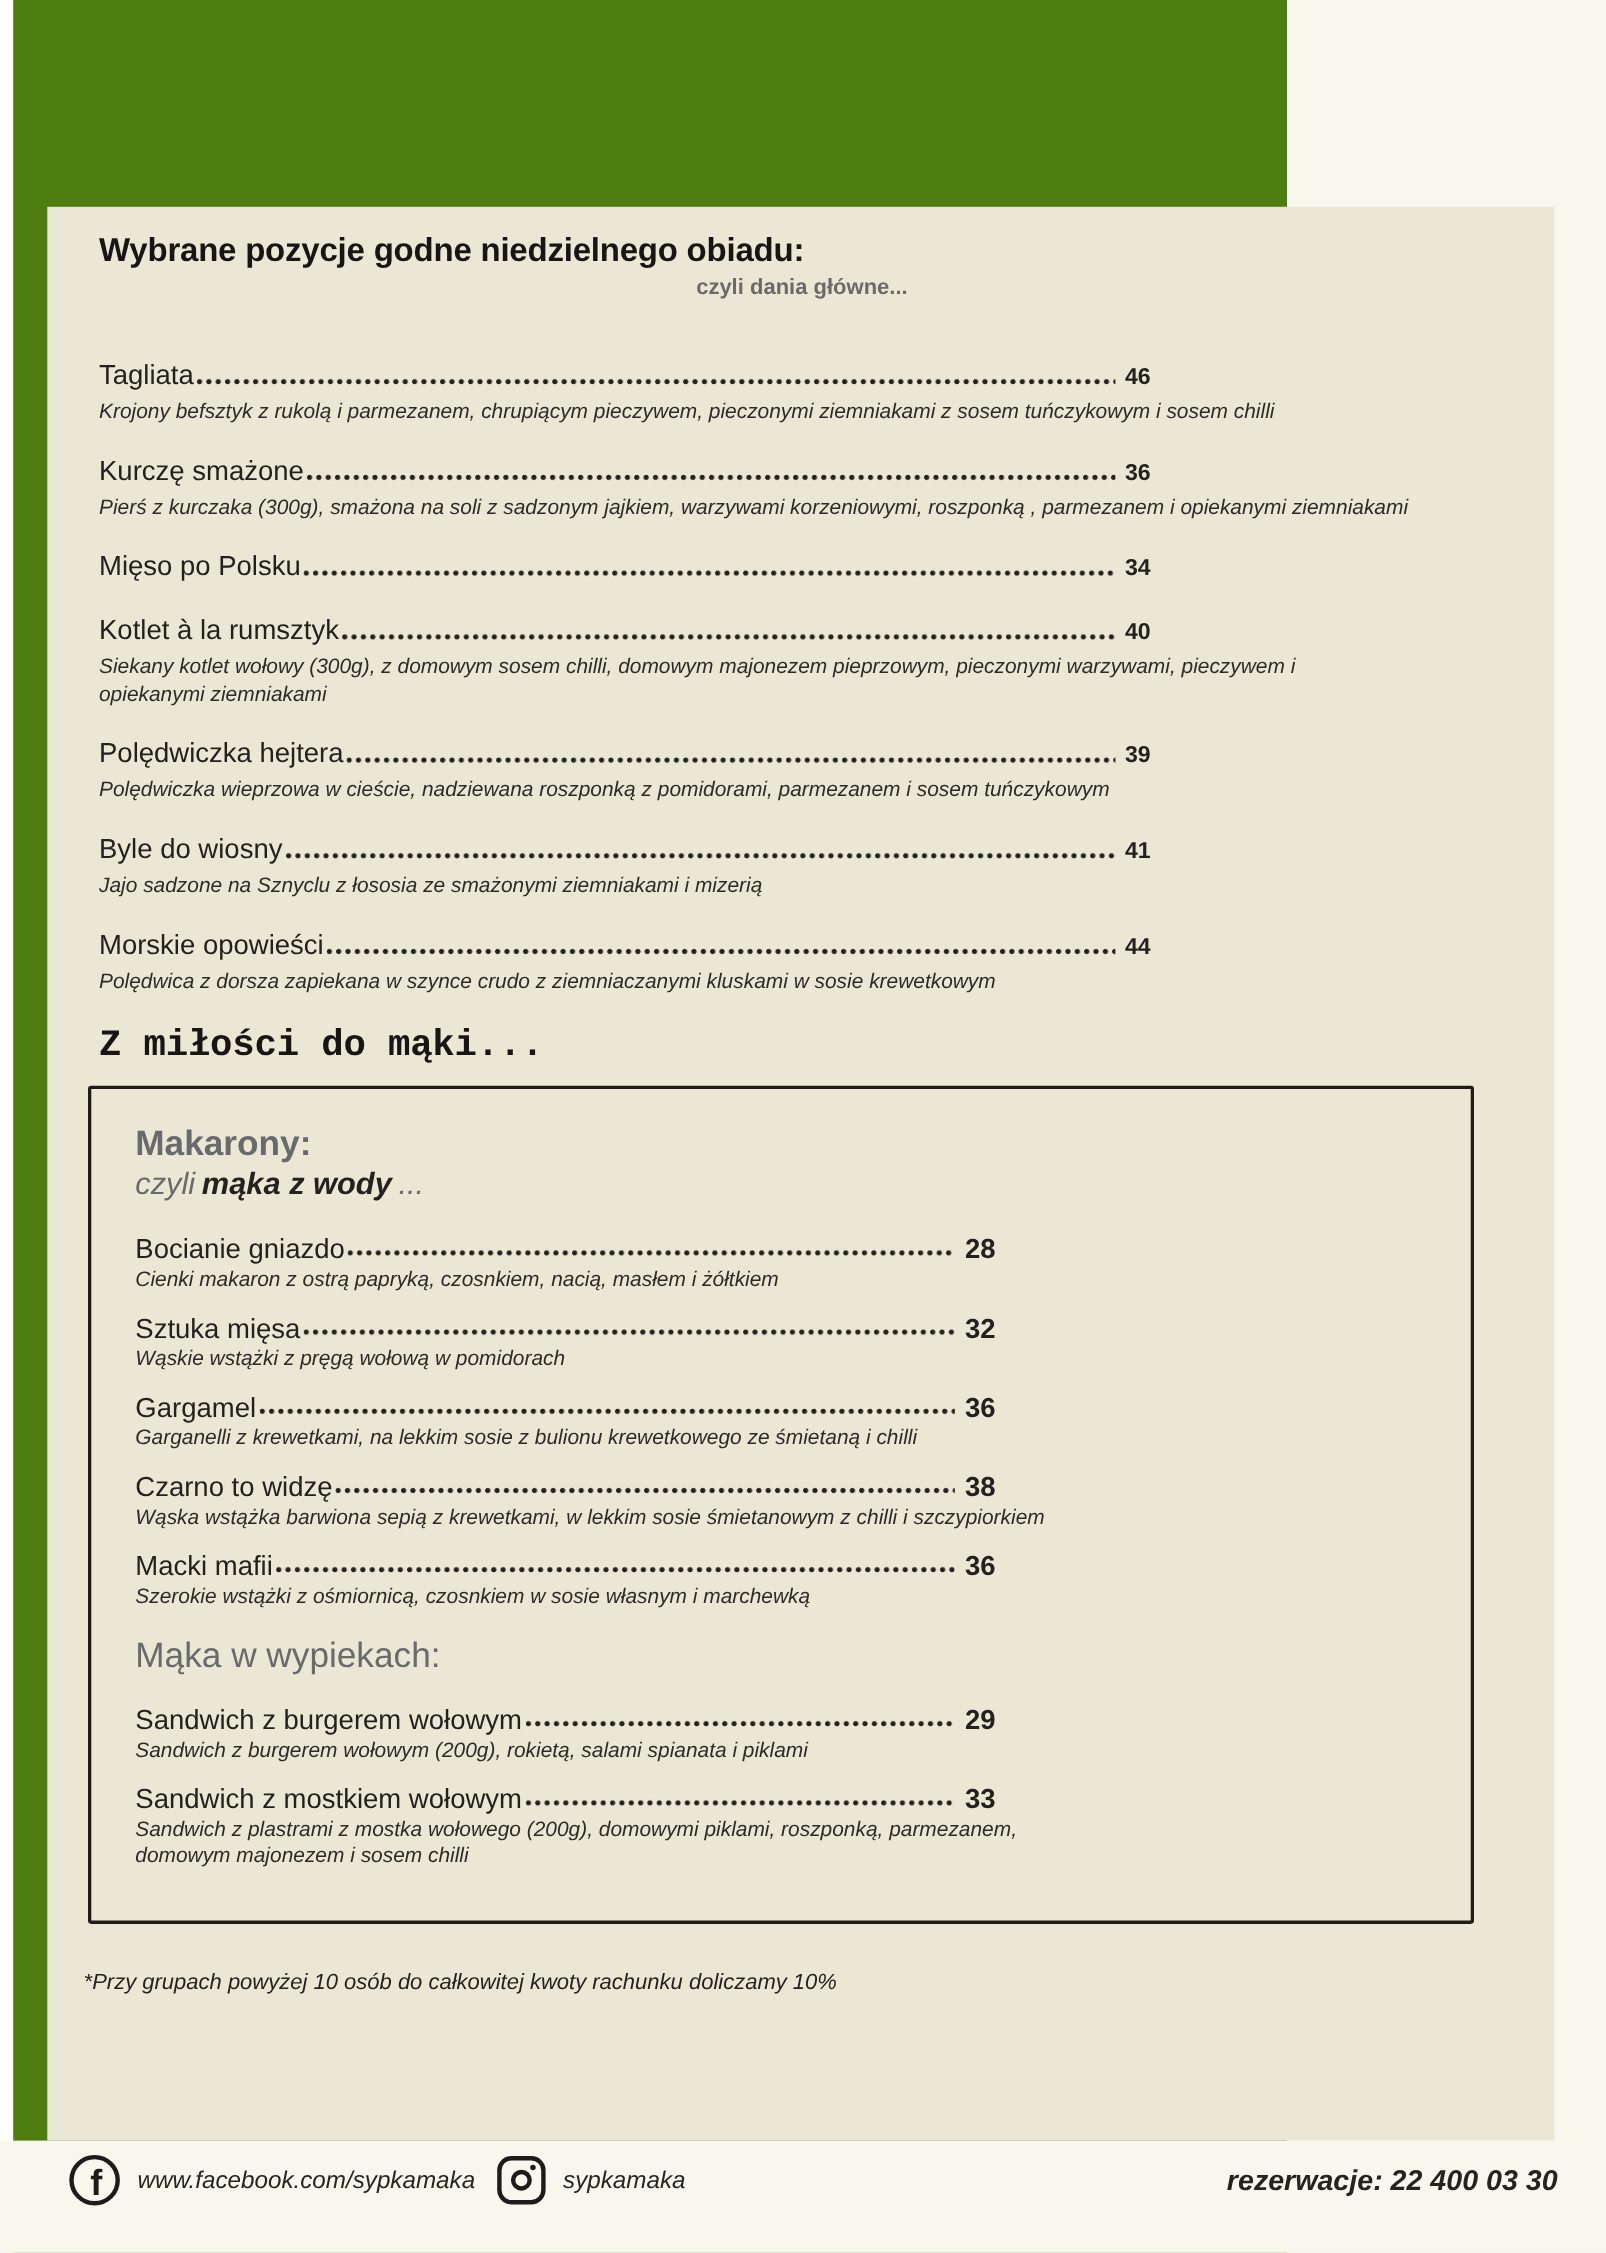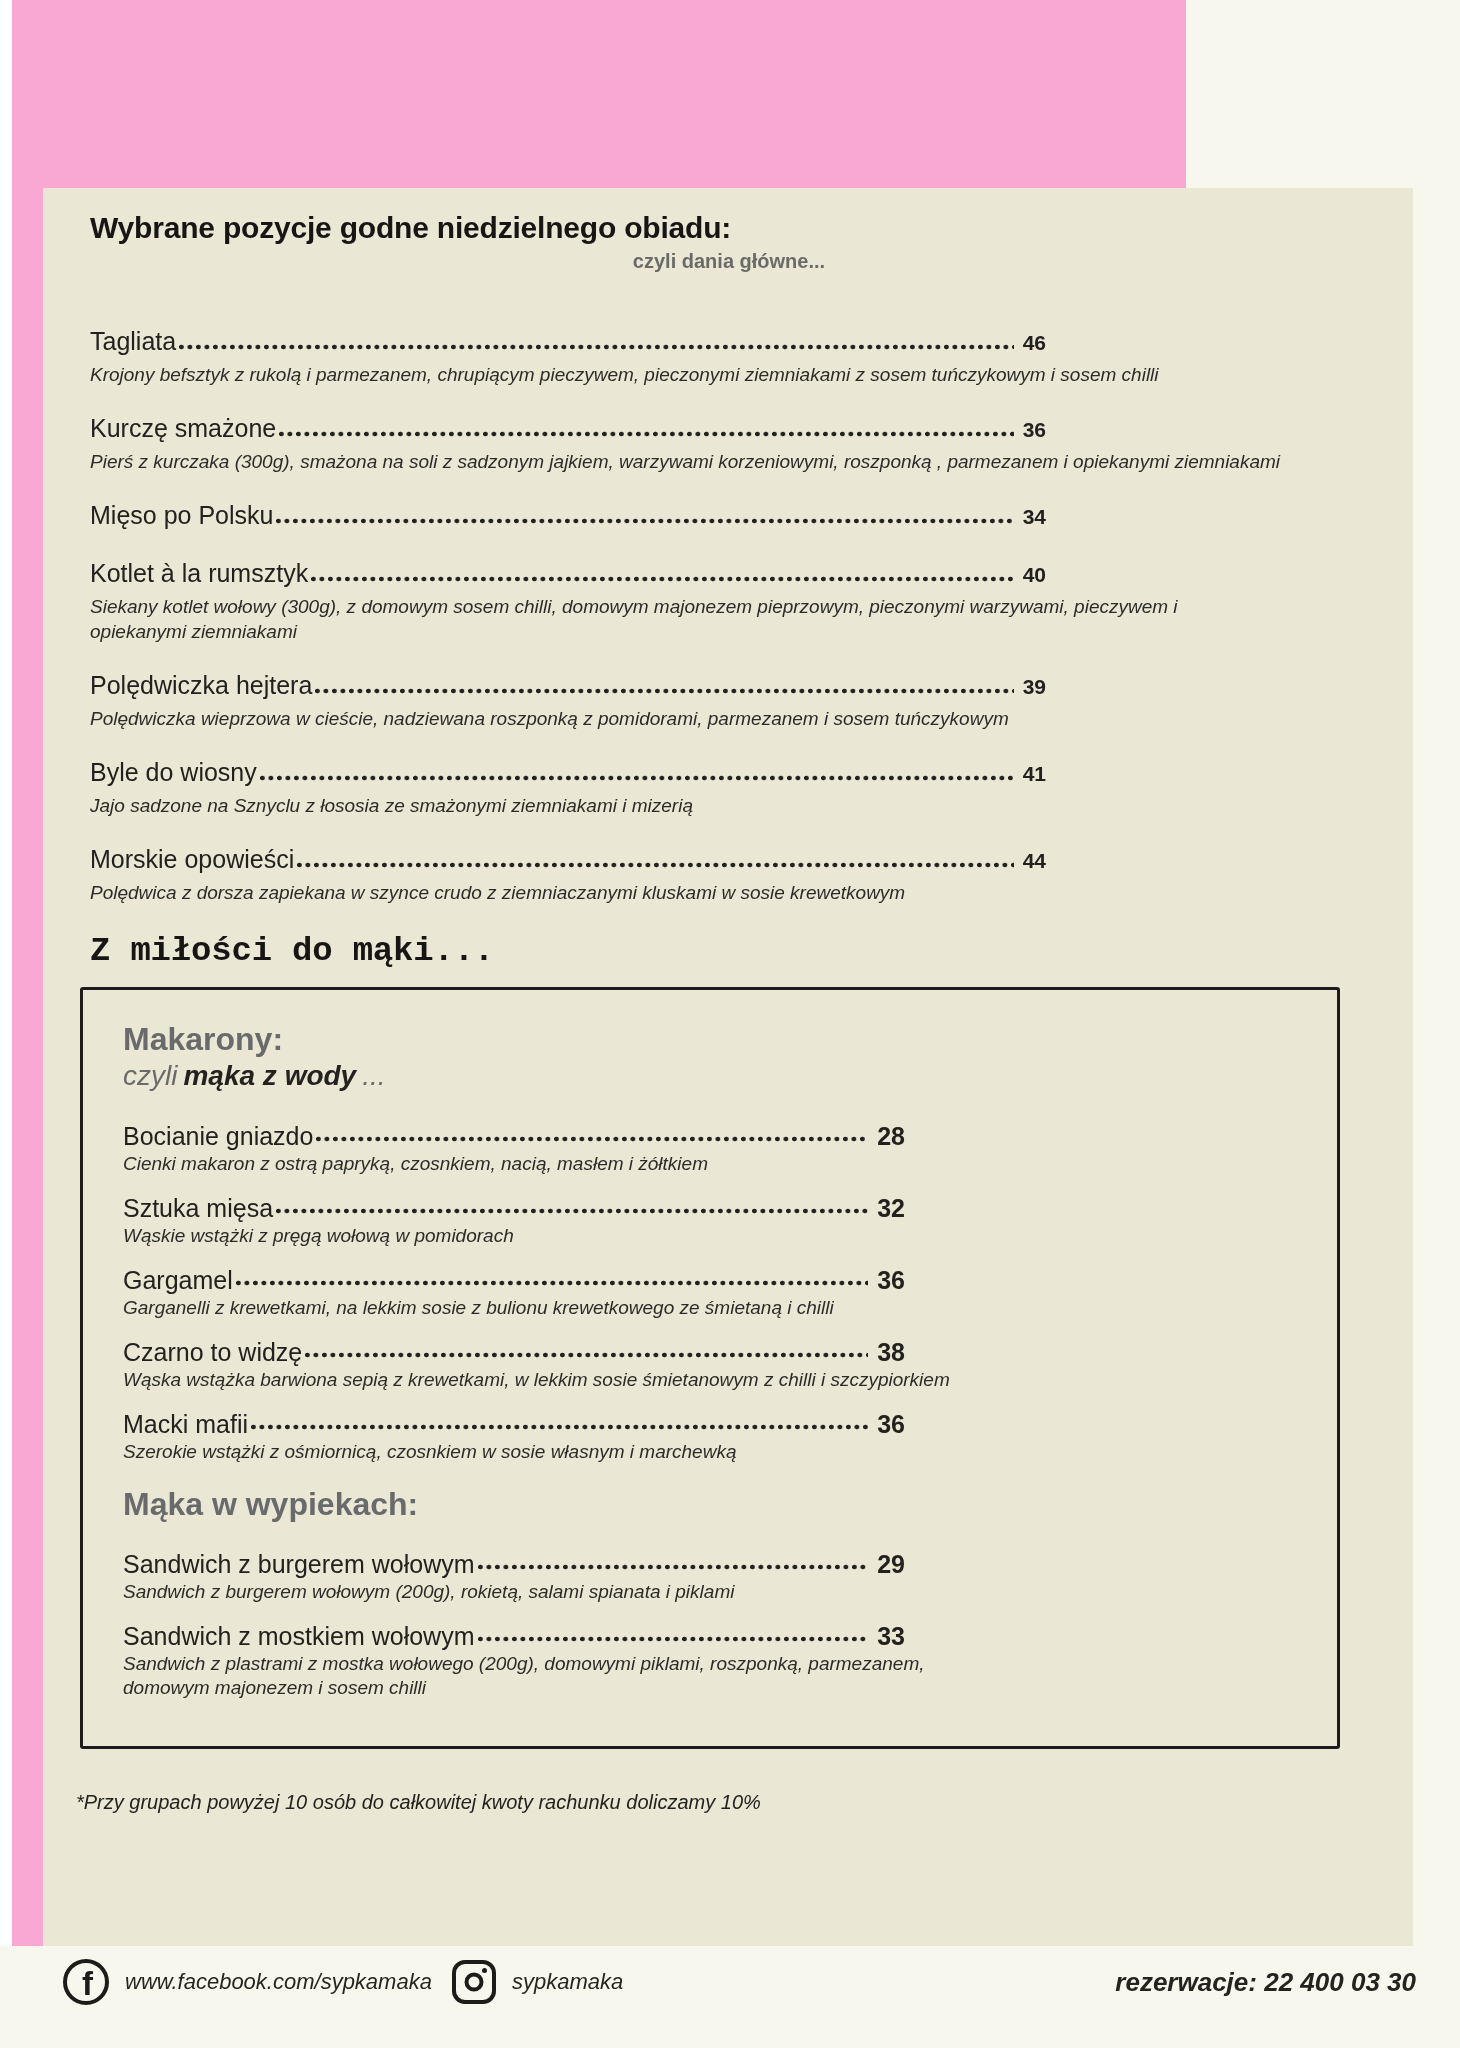--- a/index.html
+++ b/index.html
@@ -2,21 +2,21 @@
 <html><head>
 <meta charset="utf-8">
 <style>
   html,body{margin:0;padding:0;}
   body{
     width:1460px;height:2048px;overflow:hidden;
     background:#f8f7ee;
     font-family:"Liberation Sans","DejaVu Sans",sans-serif;
     color:#1e1d1b;
   }
-  .page{position:relative;width:1170px;height:2048px;background:#f9a8d4;padding-left:16px;}
+  .page{position:relative;width:1170px;height:2048px;background:#4d7c0f;}
   .edge-strip{position:absolute;left:0;top:0;width:12px;height:2048px;background:#ffffff;}
   .panel{
     position:absolute;left:43px;top:188px;width:1370px;height:1758px;
     background:#eae8d5;box-sizing:border-box;
     padding:22px 45px 0 47px;
   }
   .section-header{margin-bottom:52px;}
   .page-title{
     font-size:30px;font-weight:700;letter-spacing:-0.2px;line-height:36px;color:#171614;
   }
@@ -47,21 +47,21 @@
     padding:30px 40px 28px 40px;
   }
   .pasta-box .row{width:782px;}
   .pasta-box .menu-item{margin-bottom:18px;}
   .pasta-box .item-name,.pasta-box .item-price{font-size:25px;line-height:28px;}
   .pasta-box .item-desc{line-height:24px;margin-top:2px;max-width:1160px;}
   .box-title{font-size:32px;font-weight:700;color:#686a6c;line-height:38px;}
   .box-subtitle{font-size:28px;font-style:italic;line-height:36px;color:#6a6b68;margin-bottom:28px;}
   .box-subtitle .em{font-weight:700;color:#23221f;margin:0 6px;}
   .bakery-heading{
-    font-size:32px;font-weight:700;color:#686a6c;line-height:40px;margin:20px 0 26px 0;
+    font-size:32px;font-weight:400;color:#686a6c;line-height:40px;margin:20px 0 26px 0;
   }
   .footnote{
     margin:40px 0 0 -14px;font-size:20px;font-style:italic;color:#23221f;line-height:26px;
   }
   .footer{
     position:absolute;left:0;top:1946px;width:1460px;height:102px;box-sizing:border-box;
     display:flex;align-items:center;padding:0 44px 30px 63px;background:#f8f7ee;
   }
   .fb-circle{
     width:46px;height:46px;box-sizing:border-box;border:4px solid #1d1c1a;border-radius:50%;

